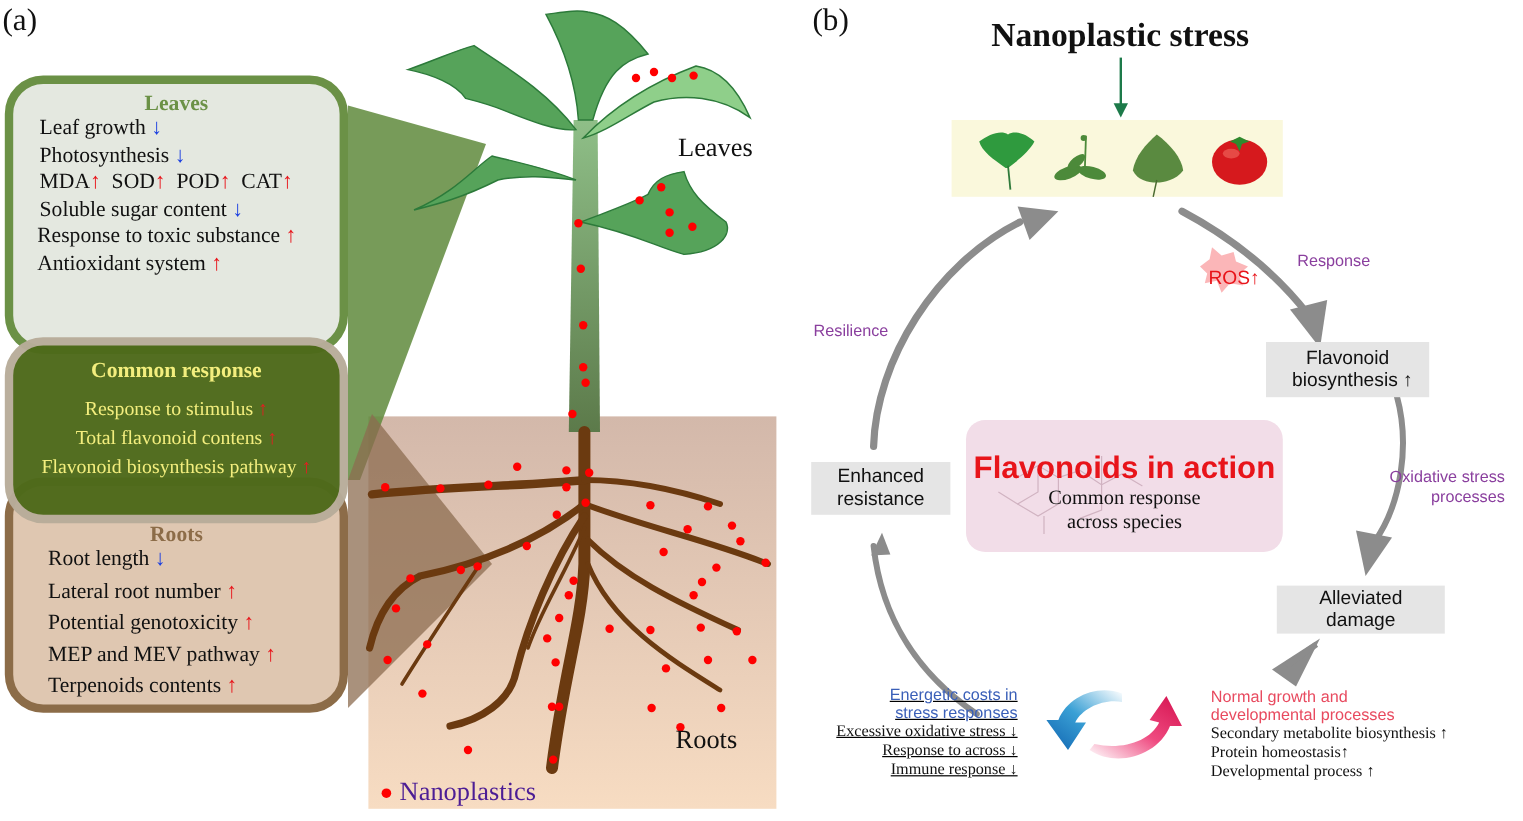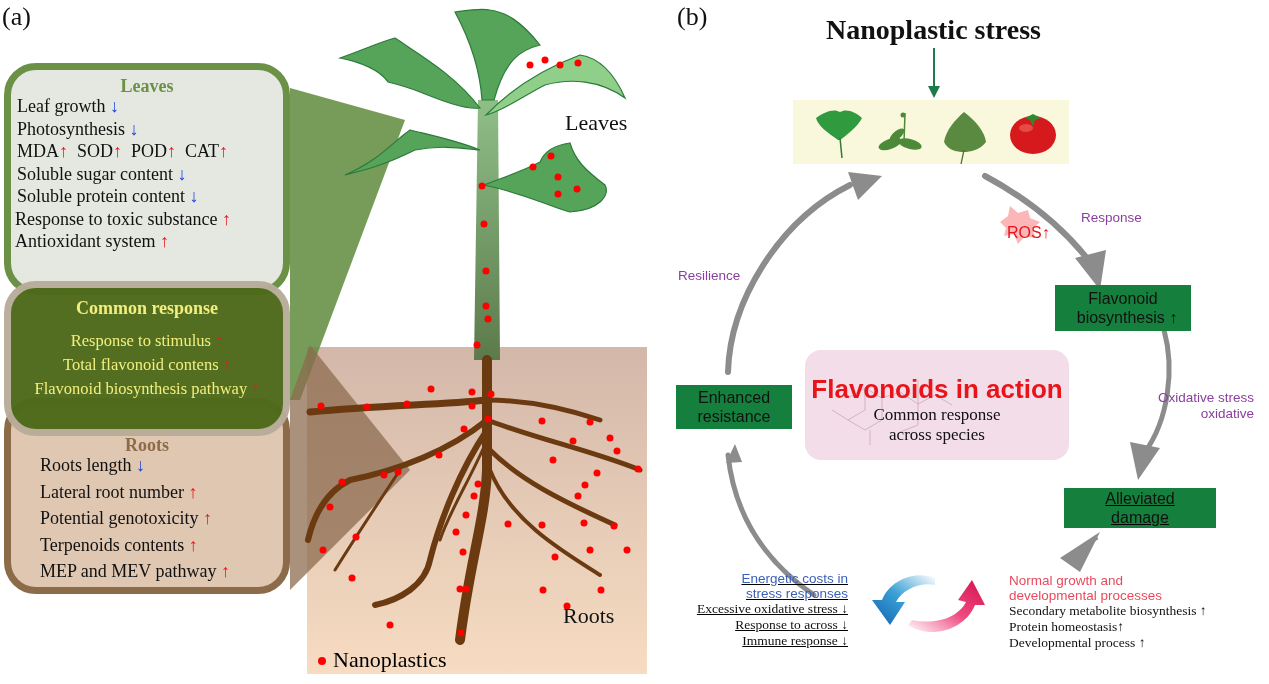--- a/index.html
+++ b/index.html
@@ -8,21 +8,21 @@
   .panel-label{font-size:26px;color:#111;}
   svg{position:absolute;left:0;top:0;}
   .serif{font-family:"Liberation Serif",serif;}
   .sans{font-family:"Liberation Sans",sans-serif;}
   .leaf-text{font-size:18px;color:#111;line-height:22.5px;white-space:nowrap;}
   .up{color:#e8141a;}
   .down{color:#1a3fe0;}
   .box-title{font-weight:bold;font-size:18px;text-align:center;}
   .common-text{font-size:16.5px;color:#f3ee7a;text-align:center;line-height:24px;white-space:nowrap;}
   .root-text{font-size:18px;color:#111;line-height:26.5px;white-space:nowrap;}
-  .ybox{background:#15803d;position:absolute;}
+  .ybox{background:#e5e5e5;position:absolute;}
   .node-text{font-family:"Liberation Sans",sans-serif;font-size:16px;color:#111;text-align:center;line-height:19px;}
   .purple{font-family:"Liberation Sans",sans-serif;font-size:13.5px;color:#8a3f9e;line-height:16px;}
   .small-serif{font-family:"Liberation Serif",serif;font-size:13.5px;color:#111;line-height:16px;white-space:nowrap;}
 </style>
 </head>
 <body>
 
 <div class="abs panel-label" style="left:2px;top:2px;">(a)</div>
 
 <svg width="1269" height="684">
@@ -126,60 +126,59 @@
     <circle cx="543" cy="590" r="3.5"></circle>
       <circle cx="601" cy="590" r="3.5"></circle>
       <circle cx="567" cy="606" r="3.5"></circle>
       <circle cx="390" cy="625" r="3.5"></circle>
       <circle cx="461" cy="633" r="3.5"></circle>
   </g>
 </svg>
 
 <div class="abs" style="left:4px;top:63px;width:286px;height:232px;background:#e4e8e0;border:7px solid #6b9146;border-radius:32px;box-sizing:border-box;">
   <div class="box-title" style="color:#6b9146;margin-top:6px;">Leaves</div>
-  <div style="padding-left:6px;margin-top:-2px;">
+  <div style="padding-left:22px;margin-top:-2px;">
     <div class="leaf-text"><span>Leaf growth</span> <span class="down">↓</span></div>
     <div class="leaf-text"><span>Photosynthesis</span> <span class="down">↓</span></div>
     <div class="leaf-text">
       <span>MDA</span><span class="up">↑</span>&nbsp;
       <span>SOD</span><span class="up">↑</span>&nbsp;
       <span>POD</span><span class="up">↑</span>&nbsp;
       <span>CAT</span><span class="up">↑</span>
     </div>
     <div class="leaf-text"><span>Soluble sugar content</span> <span class="down">↓</span></div>
-    <div class="leaf-text"><span>Soluble protein content</span> <span class="down">↓</span></div>
     <div class="leaf-text" style="margin-left:-2px;"><span>Response to toxic substance</span> <span class="up">↑</span></div>
     <div class="leaf-text" style="margin-left:-2px;"><span>Antioxidant system</span> <span class="up">↑</span></div>
   </div>
 </div>
 
 <div class="abs" style="left:4px;top:398px;width:286px;height:196px;background:#dfc7b1;border:7px solid #8c6c48;border-radius:32px;box-sizing:border-box;">
   <div class="box-title" style="color:#8c6c48;margin-top:30px;">Roots</div>
   <div style="padding-left:29px;margin-top:-4px;">
-    <div class="root-text"><span>Roots length</span> <span class="down">↓</span></div>
+    <div class="root-text"><span>Root length</span> <span class="down">↓</span></div>
     <div class="root-text"><span>Lateral root number</span> <span class="up">↑</span></div>
     <div class="root-text"><span>Potential genotoxicity</span> <span class="up">↑</span></div>
+    <div class="root-text"><span>MEP and MEV pathway</span> <span class="up">↑</span></div>
     <div class="root-text"><span>Terpenoids contents</span> <span class="up">↑</span></div>
-    <div class="root-text"><span>MEP and MEV pathway</span> <span class="up">↑</span></div>
   </div>
 </div>
 
 <div class="abs" style="left:4px;top:281px;width:286px;height:155px;background:#4e6a1a;border:7px solid #b8ad9a;border-radius:32px;box-sizing:border-box;opacity:0.97;">
   <div class="box-title" style="color:#f3ee7a;margin-top:10px;font-size:18px;">Common response</div>
   <div style="margin-top:10px;">
     <div class="common-text"><span>Response to stimulus</span> <span class="up">↑</span></div>
     <div class="common-text"><span>Total flavonoid contens</span> <span class="up">↑</span></div>
     <div class="common-text"><span>Flavonoid biosynthesis pathway</span> <span class="up">↑</span></div>
   </div>
 </div>
 
 <div class="abs serif" style="left:565px;top:110px;font-size:22px;color:#111;">Leaves</div>
 <div class="abs serif" style="left:563px;top:603px;font-size:22px;color:#111;">Roots</div>
 <div class="abs" style="left:318px;top:657px;width:8px;height:8px;border-radius:50%;background:#ff0000;"></div>
-<div class="abs serif" style="left:333px;top:647px;font-size:22px;color:#000000;text-align:right;">Nanoplastics</div>
+<div class="abs serif" style="left:333px;top:647px;font-size:22px;color:#4c1d95;text-align:right;">Nanoplastics</div>
 
 <div class="abs panel-label" style="left:677px;top:2px;">(b)</div>
 <div class="abs serif" style="left:826px;top:14px;font-size:28px;font-weight:bold;color:#111;">Nanoplastic stress</div>
 
 <svg width="1269" height="684">
   <defs>
     <linearGradient id="blueArr" x1="1" y1="0" x2="0" y2="1">
       <stop offset="0" stop-color="#ffffff"></stop>
       <stop offset="0.5" stop-color="#3aa0d5"></stop>
       <stop offset="1" stop-color="#0f63b0"></stop>
@@ -243,29 +242,29 @@
 
   <path d="M935,578 C915,570 890,580 882,600 L872,600 L890,625 L905,602 L896,602 C902,590 920,582 935,585 Z" fill="url(#blueArr)"></path>
   <path d="M908,625 C930,640 965,630 975,605 L985,605 L972,580 L958,600 L966,602 C958,618 935,625 912,620 Z" fill="url(#pinkArr)"></path>
 </svg>
 
 <div class="abs sans" style="left:1007px;top:224px;font-size:16px;color:#e8141a;"><span>ROS</span><span>↑</span></div>
 
 <div class="abs purple" style="left:1081px;top:210px;">Response</div>
 <div class="abs purple" style="left:1158px;top:390px;white-space:nowrap;text-align:right;">
   <div>Oxidative stress</div>
-    <div>oxidative</div>
+    <div>processes</div>
 </div>
 <div class="abs purple" style="left:678px;top:268px;">Resilience</div>
 
 <div class="ybox" style="left:1055px;top:285px;width:136px;height:46px;">
   <div class="node-text" style="margin-top:4px;">Flavonoid</div>
   <div class="node-text" style="padding-left:8px;">biosynthesis ↑</div>
 </div>
-<div class="ybox" style="left:1064px;top:488px;width:152px;height:40px;text-decoration:underline;">
+<div class="ybox" style="left:1064px;top:488px;width:140px;height:40px;">
   <div class="node-text" style="margin-top:1px;">Alleviated</div>
   <div class="node-text">damage</div>
 </div>
 <div class="ybox" style="left:676px;top:385px;width:116px;height:44px;">
   <div class="node-text" style="margin-top:3px;">Enhanced</div>
   <div class="node-text">resistance</div>
 </div>
 
 <div class="abs sans" style="left:805px;top:374px;width:264px;text-align:center;font-size:26px;font-weight:bold;color:#e8141a;white-space:nowrap;">Flavonoids in action</div>
 <div class="abs serif" style="left:805px;top:405px;width:264px;text-align:center;font-size:17px;color:#111;line-height:20px;">

